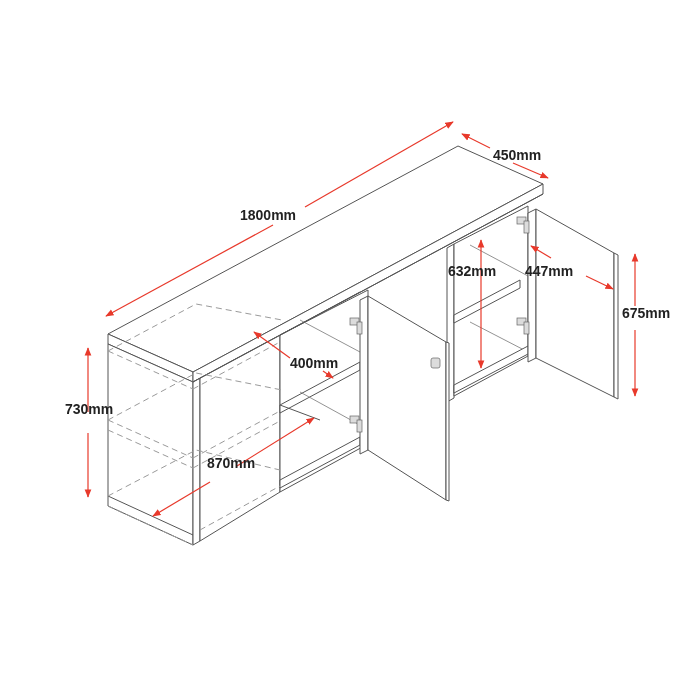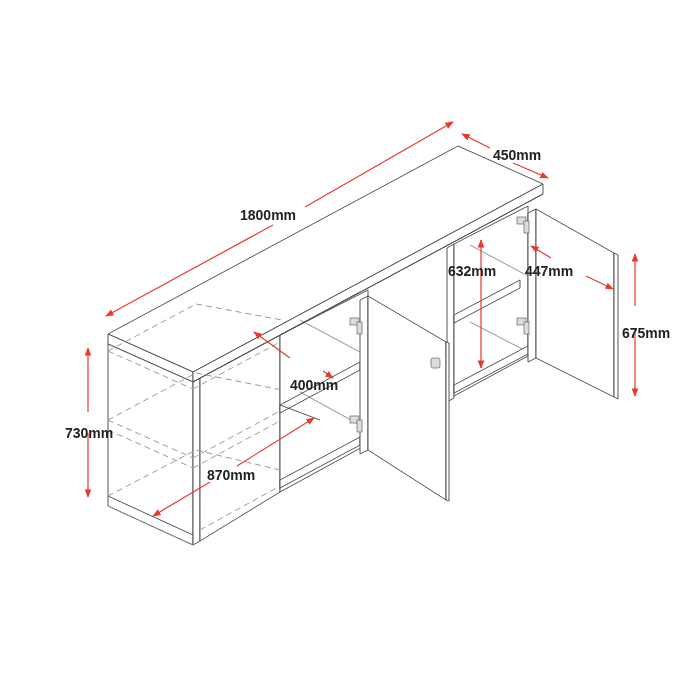--- a/index.html
+++ b/index.html
@@ -128,18 +128,18 @@
     <line class="dim" x1="531" y1="246" x2="551" y2="258" marker-start="url(#ah)"></line>
     <line class="dim" x1="586" y1="276" x2="613" y2="289" marker-end="url(#ah)"></line>
 
     <line class="dim" x1="635" y1="254" x2="635" y2="306" marker-start="url(#ah)"></line>
     <line class="dim" x1="635" y1="330" x2="635" y2="396" marker-end="url(#ah)"></line>
   </g>
 </svg>
 
 <div class="lbl" style="left:240px; top:208px;">1800mm</div>
 <div class="lbl" style="left:493px; top:148px;">450mm</div>
-<div class="lbl" style="left:65px; top:426px;">730mm</div>
-<div class="lbl" style="left:207px; top:468px;">870mm</div>
-<div class="lbl" style="left:290px; top:378px;">400mm</div>
+<div class="lbl" style="left:65px; top:402px;">730mm</div>
+<div class="lbl" style="left:207px; top:456px;">870mm</div>
+<div class="lbl" style="left:290px; top:356px;">400mm</div>
 <div class="lbl" style="left:448px; top:264px;">632mm</div>
 <div class="lbl" style="left:525px; top:264px;">447mm</div>
-<div class="lbl" style="left:622px; top:326px;">675mm</div>
+<div class="lbl" style="left:622px; top:306px;">675mm</div>
 
 </body></html>

